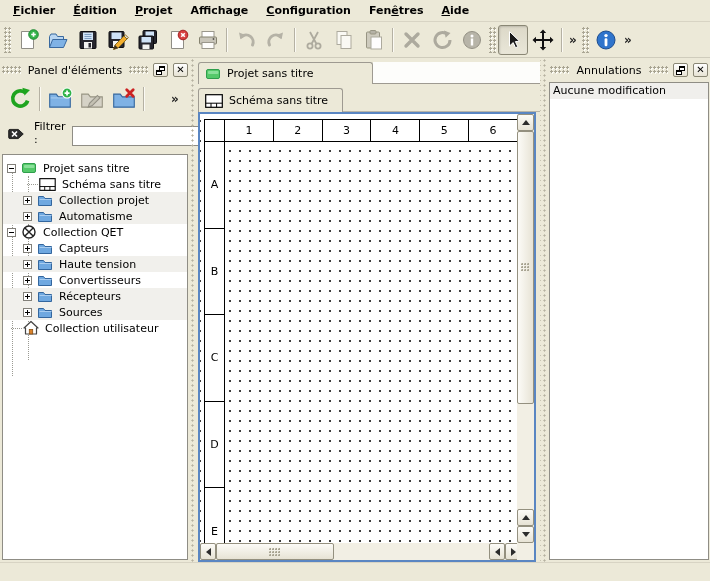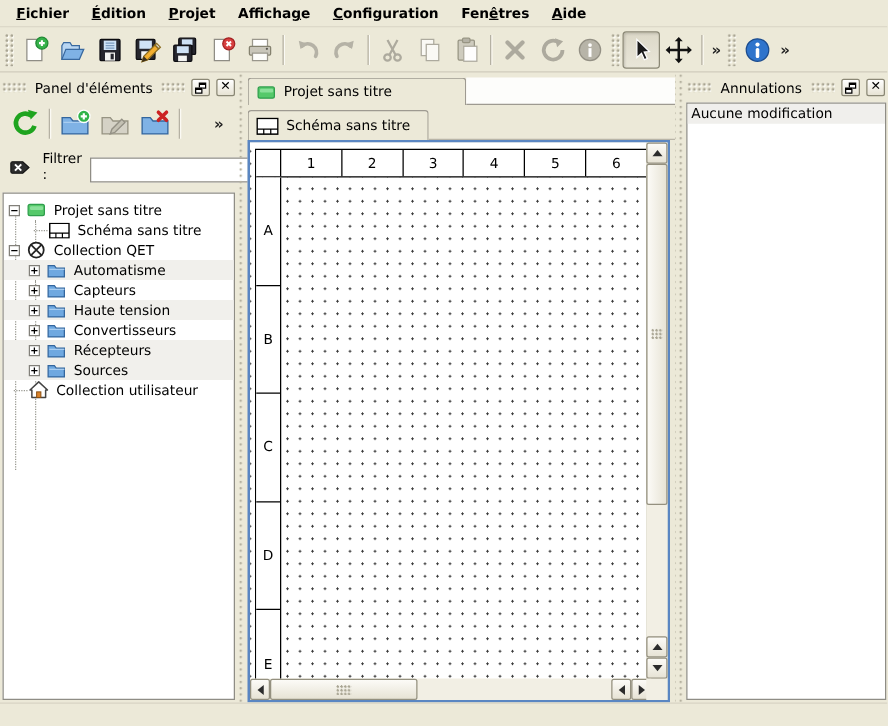--- a/index.html
+++ b/index.html
@@ -465,37 +465,46 @@
             <span class="label">Projet sans titre</span>
           </div>
           <div class="trow">
             <span class="stub" style="left: 24px;"></span>
             <span style="width: 36px;"></span>
             <svg width="17" height="13">
               <use href="#i-schema"></use>
             </svg>
             <span class="label">Schéma sans titre</span>
           </div>
+          <div class="trow shaded">
+            <span style="width: 20px;"></span>
+            <span class="exp plus"></span>
+            <span style="width: 5px;"></span>
+            <svg width="16" height="16">
+              <use href="#i-blue-folder"></use>
+            </svg>
+            <span class="label">Collection projet</span>
+          </div>
+          <div class="trow shaded">
+            <span style="width: 20px;"></span>
+            <span class="exp plus"></span>
+            <span style="width: 5px;"></span>
+            <svg width="16" height="16">
+              <use href="#i-blue-folder"></use>
+            </svg>
+            <span class="label">Automatisme</span>
+          </div>
           <div class="trow">
             <span style="width: 4px;"></span>
             <span class="exp minus"></span>
             <span style="width: 5px;"></span>
             <svg width="16" height="16">
               <use href="#i-qet-collection"></use>
             </svg>
             <span class="label">Collection QET</span>
-          </div>
-          <div class="trow shaded">
-            <span style="width: 20px;"></span>
-            <span class="exp plus"></span>
-            <span style="width: 5px;"></span>
-            <svg width="16" height="16">
-              <use href="#i-blue-folder"></use>
-            </svg>
-            <span class="label">Automatisme</span>
           </div>
           <div class="trow">
             <span style="width: 20px;"></span>
             <span class="exp plus"></span>
             <span style="width: 5px;"></span>
             <svg width="16" height="16">
               <use href="#i-blue-folder"></use>
             </svg>
             <span class="label">Capteurs</span>
           </div>

